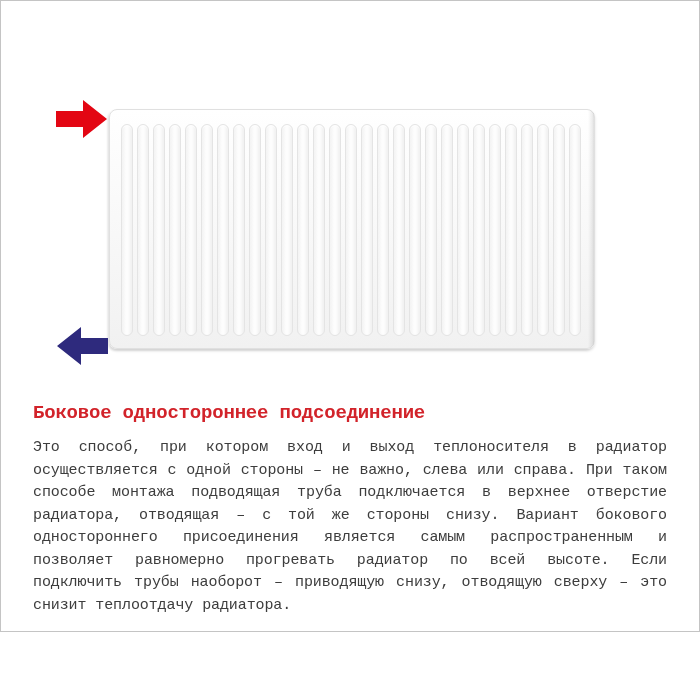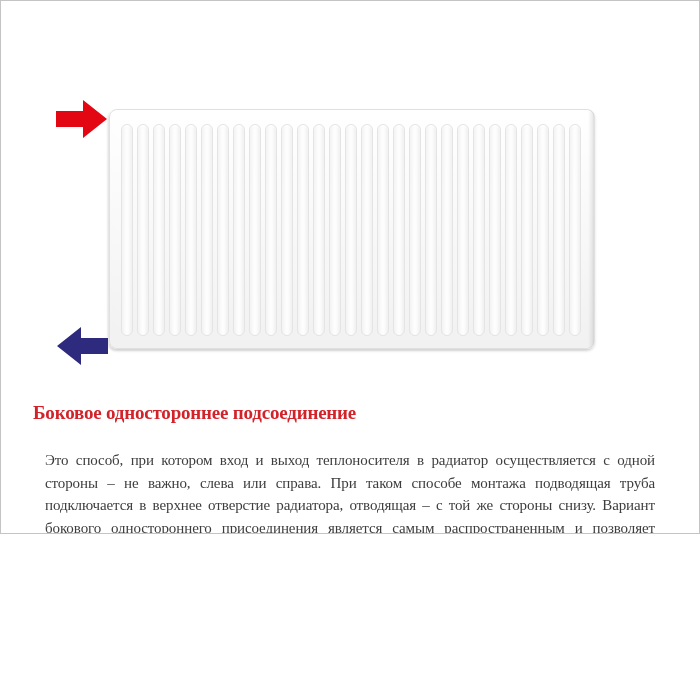--- a/index.html
+++ b/index.html
@@ -1,24 +1,24 @@
 <!DOCTYPE html>
 <html><head>
 <meta charset="utf-8">
 <style>
   html, body { margin: 0; padding: 0; background: #fff; }
   .canvas {
     position: relative;
     width: 700px;
-    height: 534px;
+    height: 632px;
     box-sizing: border-box;
     background: #ffffff;
     border: 1px solid #c4c4c4;
     overflow: hidden;
-    font-family: Liberation Serif, serif;
+    font-family: Liberation Mono, monospace;
   }
 
   
   .radiator {
     position: absolute;
     left: 108px;
     top: 108px;
     width: 486px;
     height: 240px;
     box-sizing: border-box;
@@ -66,21 +66,21 @@
     position: absolute;
     left: 32px;
     top: 436px;
     width: 634px;
     font-size: 15px;
     line-height: 22.5px;
     letter-spacing: -0.1px;
     color: #3d3d3d;
     text-align: justify;
   }
-  .body-text p { margin: 12px; }
+  .body-text p { margin: 0; }
 </style>
 </head>
 <body>
 
 <div class="canvas">
 
   <svg class="arrow arrow-inlet" viewBox="0 0 52 40">
     <polygon points="0,12 27,12 27,1 51,20 27,39 27,28 0,28" fill="#e30613"></polygon>
   </svg>
 

